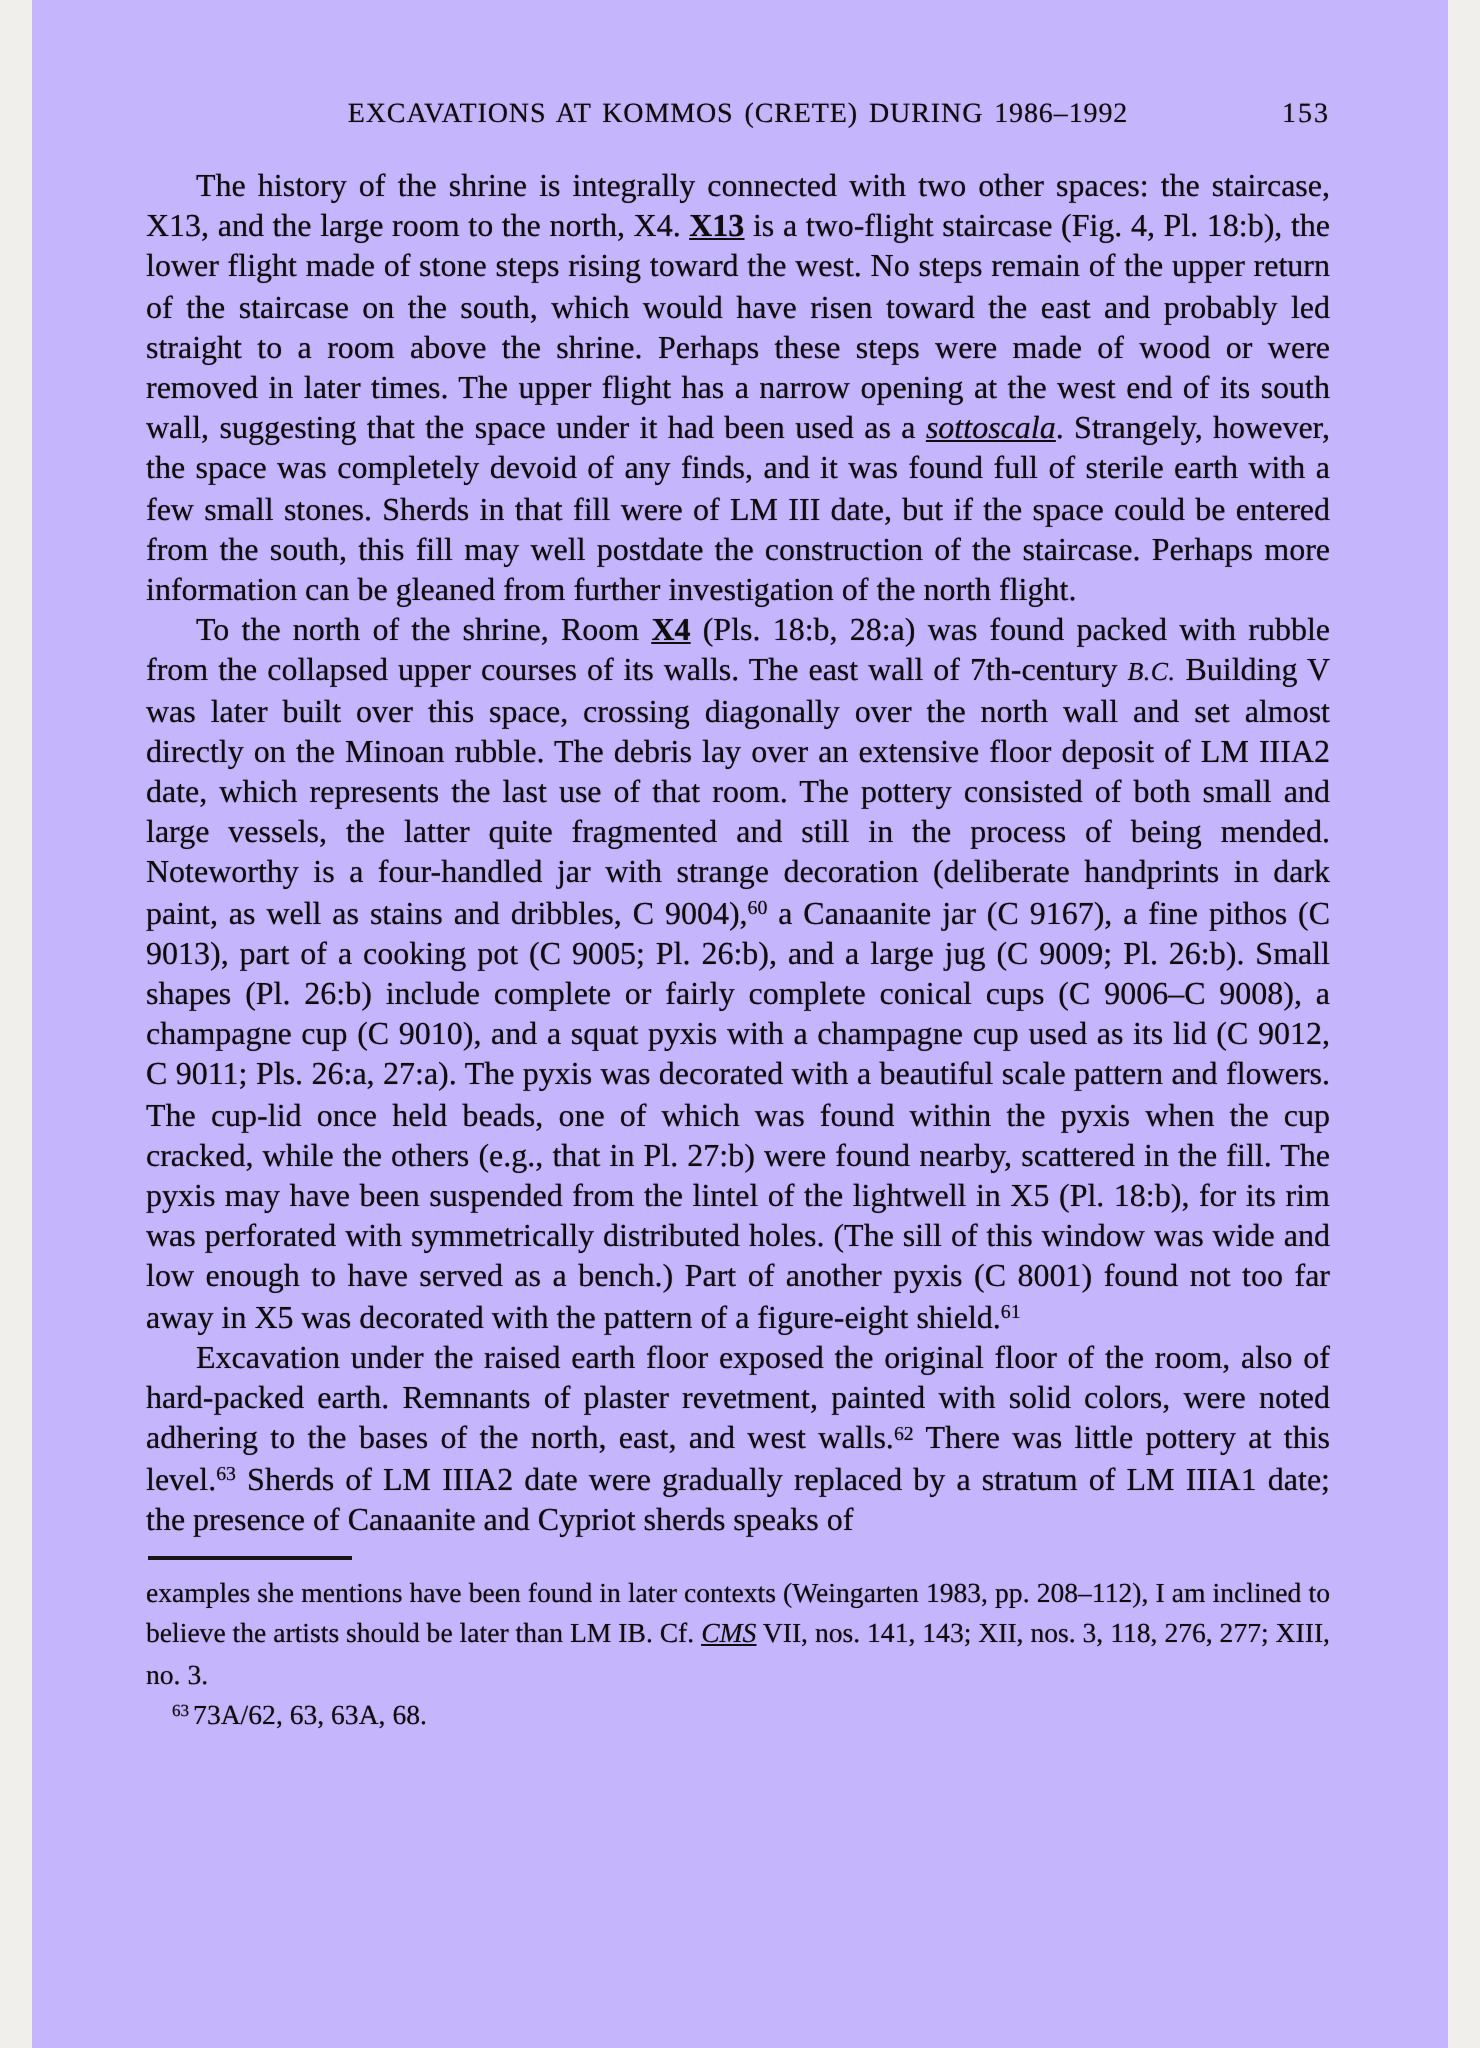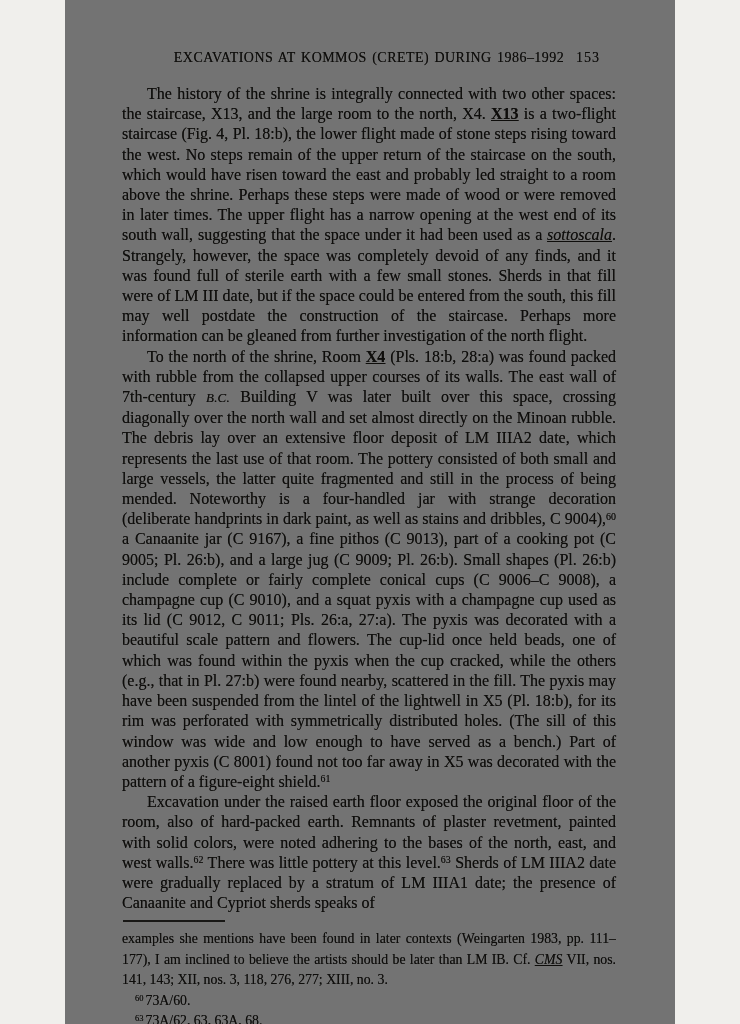--- a/index.html
+++ b/index.html
@@ -2,42 +2,42 @@
 <html><head>
 <meta charset="utf-8">
 <style>
   html, body {
     margin: 0;
     padding: 0;
     background: #f0efec;
   }
   .page {
     position: relative;
-    width: 610px;
+    width: 708px;
     height: 1024px;
     margin: 0 auto;
-    background: #737373;
+    background: #c4b5fd;
     color: #0e0d0b;
     font-family: "Liberation Serif", "DejaVu Serif", serif;
     box-sizing: border-box;
     padding: 50px 59px 0 57px;
     overflow: hidden;
     text-shadow: 0 0 0.5px rgba(10, 10, 8, 0.6);
   }
   .running-head {
     position: relative;
     text-align: center;
     font-size: 14px;
     letter-spacing: 0.45px;
     word-spacing: 1.5px;
     white-space: nowrap;
   }
   .folio {
     position: absolute;
-    right: 16px;
+    right: 0;
     top: 0;
     letter-spacing: 1px;
   }
   .body-text {
     margin-top: 18px;
     font-size: 16px;
     line-height: 20.2px;
     text-align: justify;
   }
   .para {
@@ -84,18 +84,17 @@
   </header>
 
   <main class="body-text">
     <p class="para"><span>The history of the shrine is integrally connected with two other spaces: the staircase, X13, and the large room to the north, X4. </span><span class="b">X13</span><span> is a two-flight staircase (Fig. 4, Pl. 18:b), the lower flight made of stone steps rising toward the west. No steps remain of the upper return of the staircase on the south, which would have risen toward the east and probably led straight to a room above the shrine. Perhaps these steps were made of wood or were removed in later times. The upper flight has a narrow opening at the west end of its south wall, suggesting that the space under it had been used as a </span><span class="i">sottoscala</span><span>. Strangely, however, the space was completely devoid of any finds, and it was found full of sterile earth with a few small stones. Sherds in that fill were of LM III date, but if the space could be entered from the south, this fill may well postdate the construction of the staircase. Perhaps more information can be gleaned from further investigation of the north flight.</span></p>
     <p class="para"><span>To the north of the shrine, Room </span><span class="b">X4</span><span> (Pls. 18:b, 28:a) was found packed with rubble from the collapsed upper courses of its walls. The east wall of 7th-century </span><span class="sc">B.C.</span><span> Building V was later built over this space, crossing diagonally over the north wall and set almost directly on the Minoan rubble. The debris lay over an extensive floor deposit of LM IIIA2 date, which represents the last use of that room. The pottery consisted of both small and large vessels, the latter quite fragmented and still in the process of being mended. Noteworthy is a four-handled jar with strange decoration (deliberate handprints in dark paint, as well as stains and dribbles, C 9004),</span><span class="sup">60</span><span> a Canaanite jar (C 9167), a fine pithos (C 9013), part of a cooking pot (C 9005; Pl. 26:b), and a large jug (C 9009; Pl. 26:b). Small shapes (Pl. 26:b) include complete or fairly complete conical cups (C 9006–C 9008), a champagne cup (C 9010), and a squat pyxis with a champagne cup used as its lid (C 9012, C 9011; Pls. 26:a, 27:a). The pyxis was decorated with a beautiful scale pattern and flowers. The cup-lid once held beads, one of which was found within the pyxis when the cup cracked, while the others (e.g., that in Pl. 27:b) were found nearby, scattered in the fill. The pyxis may have been suspended from the lintel of the lightwell in X5 (Pl. 18:b), for its rim was perforated with symmetrically distributed holes. (The sill of this window was wide and low enough to have served as a bench.) Part of another pyxis (C 8001) found not too far away in X5 was decorated with the pattern of a figure-eight shield.</span><span class="sup">61</span></p>
     <p class="para"><span>Excavation under the raised earth floor exposed the original floor of the room, also of hard-packed earth. Remnants of plaster revetment, painted with solid colors, were noted adhering to the bases of the north, east, and west walls.</span><span class="sup">62</span><span> There was little pottery at this level.</span><span class="sup">63</span><span> Sherds of LM IIIA2 date were gradually replaced by a stratum of LM IIIA1 date; the presence of Canaanite and Cypriot sherds speaks of</span></p>
   </main>
 
   <footer class="notes">
     <div class="fn-rule"></div>
-    <p class="note cont"><span>examples she mentions have been found in later contexts (Weingarten 1983, pp. 111–177), I am inclined to believe the artists should be later than LM IB. Cf. </span><span class="i">CMS</span><span> VII, nos. 141, 143; XII, nos. 3, 118, 276, 277; XIII, no. 3.</span></p>
-    <p class="note numbered"><span class="sup">60</span><span>73A/60.</span></p>
+    <p class="note cont"><span>examples she mentions have been found in later contexts (Weingarten 1983, pp. 208–112), I am inclined to believe the artists should be later than LM IB. Cf. </span><span class="i">CMS</span><span> VII, nos. 141, 143; XII, nos. 3, 118, 276, 277; XIII, no. 3.</span></p>
     <p class="note numbered"><span class="sup">63</span><span>73A/62, 63, 63A, 68.</span></p>
   </footer>
 
 </div>
 
 </body></html>

